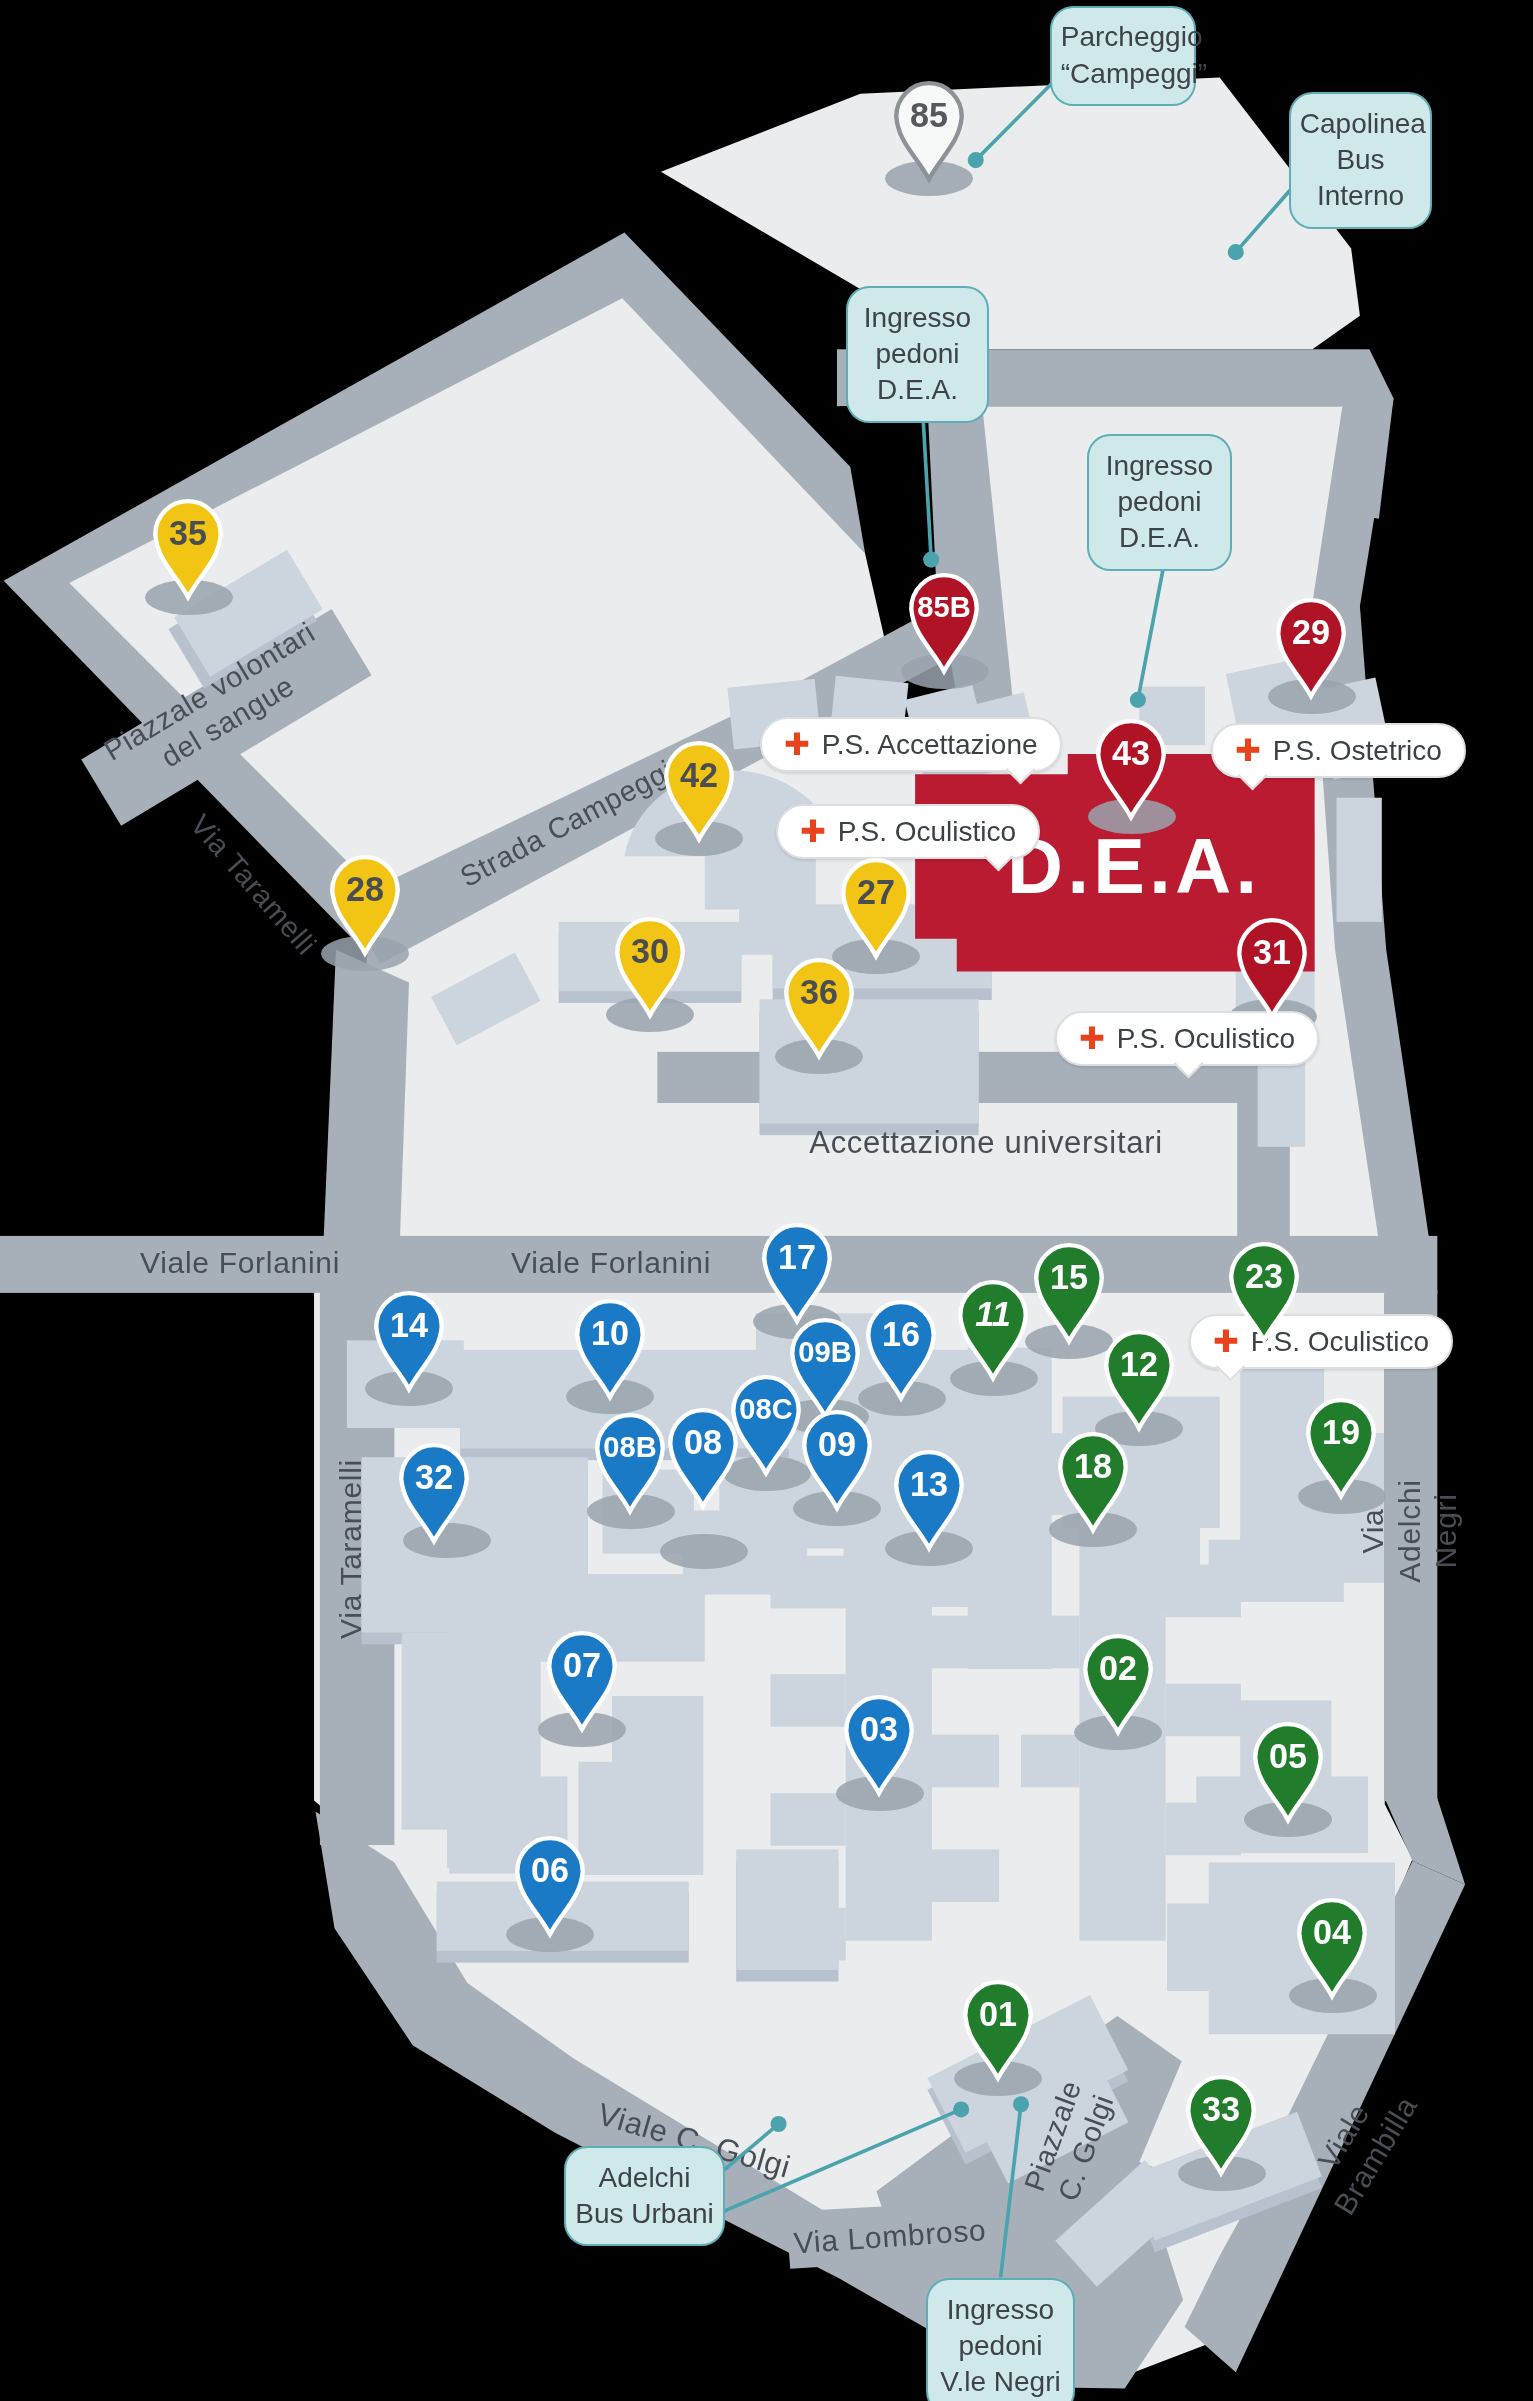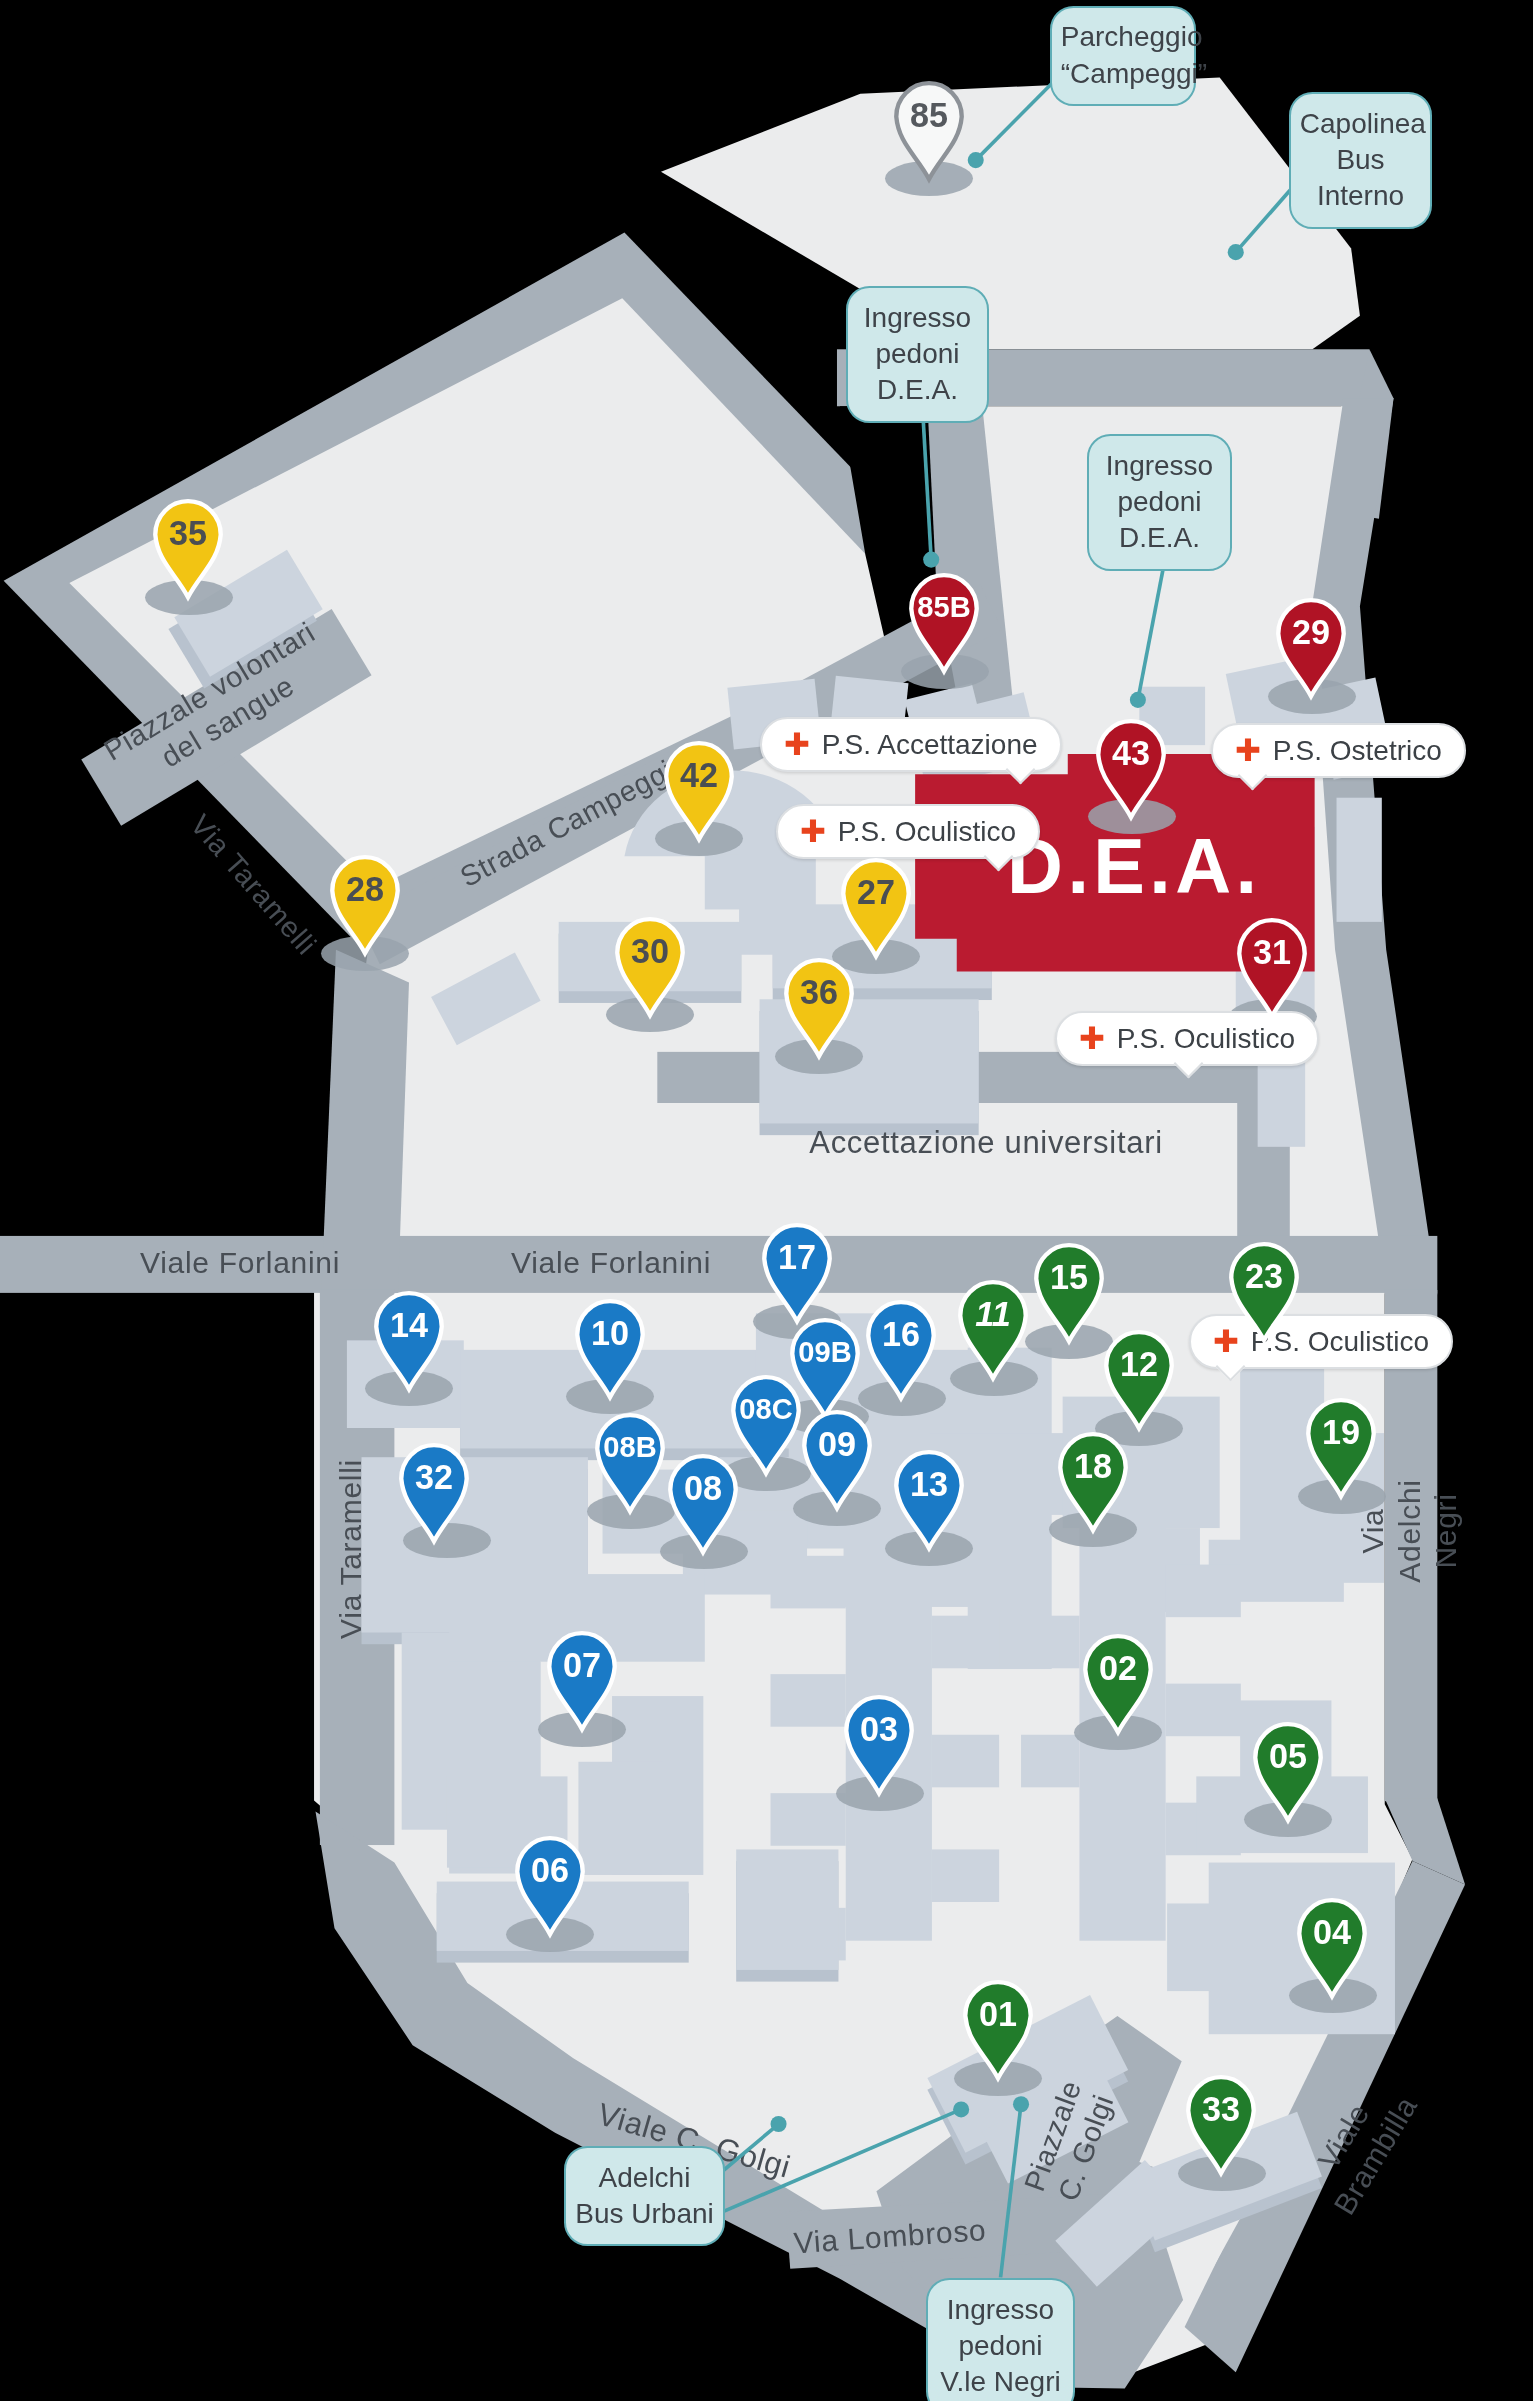--- a/index.html
+++ b/index.html
@@ -445,21 +445,21 @@
     </svg>
     </div>
     <div class="pinshadow" style="left: 885px; top: 1531px; width: 88px; height: 35px;"></div>
     <div class="pin" style="left: 889px; top: 1443px; z-index: 243;">
       <svg viewBox="0 0 110 150" width="80" height="110">
       <path d="M55 144 C38 112 13 94 10 58 A45 46 0 1 1 100 58 C97 94 72 112 55 144 Z" fill="#1a7ac6" stroke="#ffffff" stroke-width="6"></path>
       <text x="55" y="72" text-anchor="middle" font-size="47" font-weight="bold" fill="#ffffff" font-family="Liberation Sans, sans-serif">13</text>
     </svg>
     </div>
     <div class="pinshadow" style="left: 660px; top: 1534px; width: 88px; height: 35px;"></div>
-    <div class="pin" style="left: 663px; top: 1447px; z-index: 243; text-align: right;">
+    <div class="pin" style="left: 663px; top: 1401px; z-index: 243; text-align: right;">
       <svg viewBox="0 0 110 150" width="80" height="110">
       <path d="M55 144 C38 112 13 94 10 58 A45 46 0 1 1 100 58 C97 94 72 112 55 144 Z" fill="#1a7ac6" stroke="#ffffff" stroke-width="6"></path>
       <text x="55" y="72" text-anchor="middle" font-size="47" font-weight="bold" fill="#ffffff" font-family="Liberation Sans, sans-serif">08</text>
     </svg>
     </div>
     <div class="pinshadow" style="left: 538px; top: 1712px; width: 88px; height: 35px;"></div>
     <div class="pin" style="left: 542px; top: 1624px; z-index: 268;">
       <svg viewBox="0 0 110 150" width="80" height="110">
       <path d="M55 144 C38 112 13 94 10 58 A45 46 0 1 1 100 58 C97 94 72 112 55 144 Z" fill="#1a7ac6" stroke="#ffffff" stroke-width="6"></path>
       <text x="55" y="72" text-anchor="middle" font-size="47" font-weight="bold" fill="#ffffff" font-family="Liberation Sans, sans-serif">07</text>

